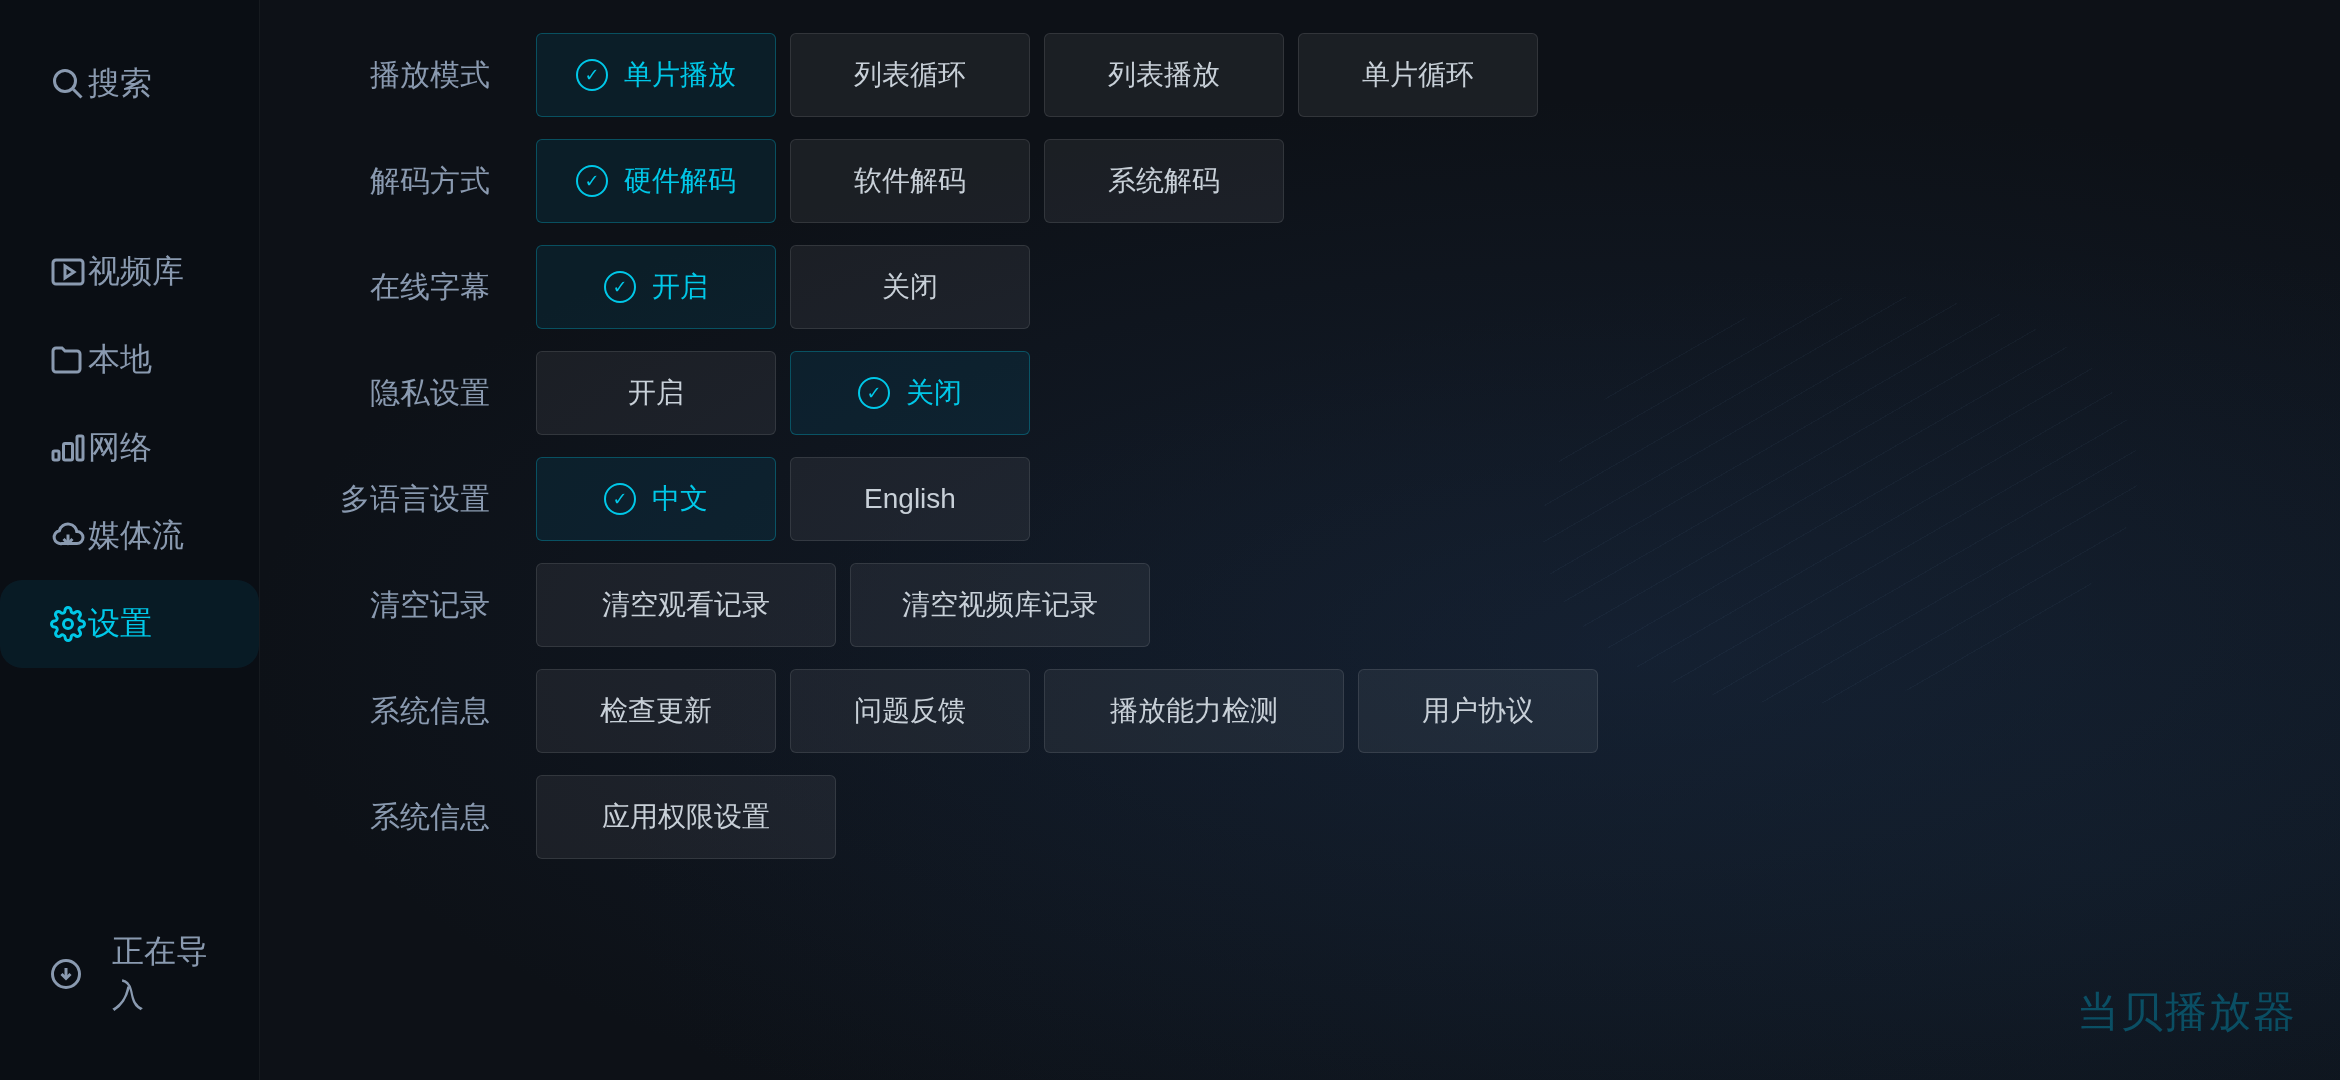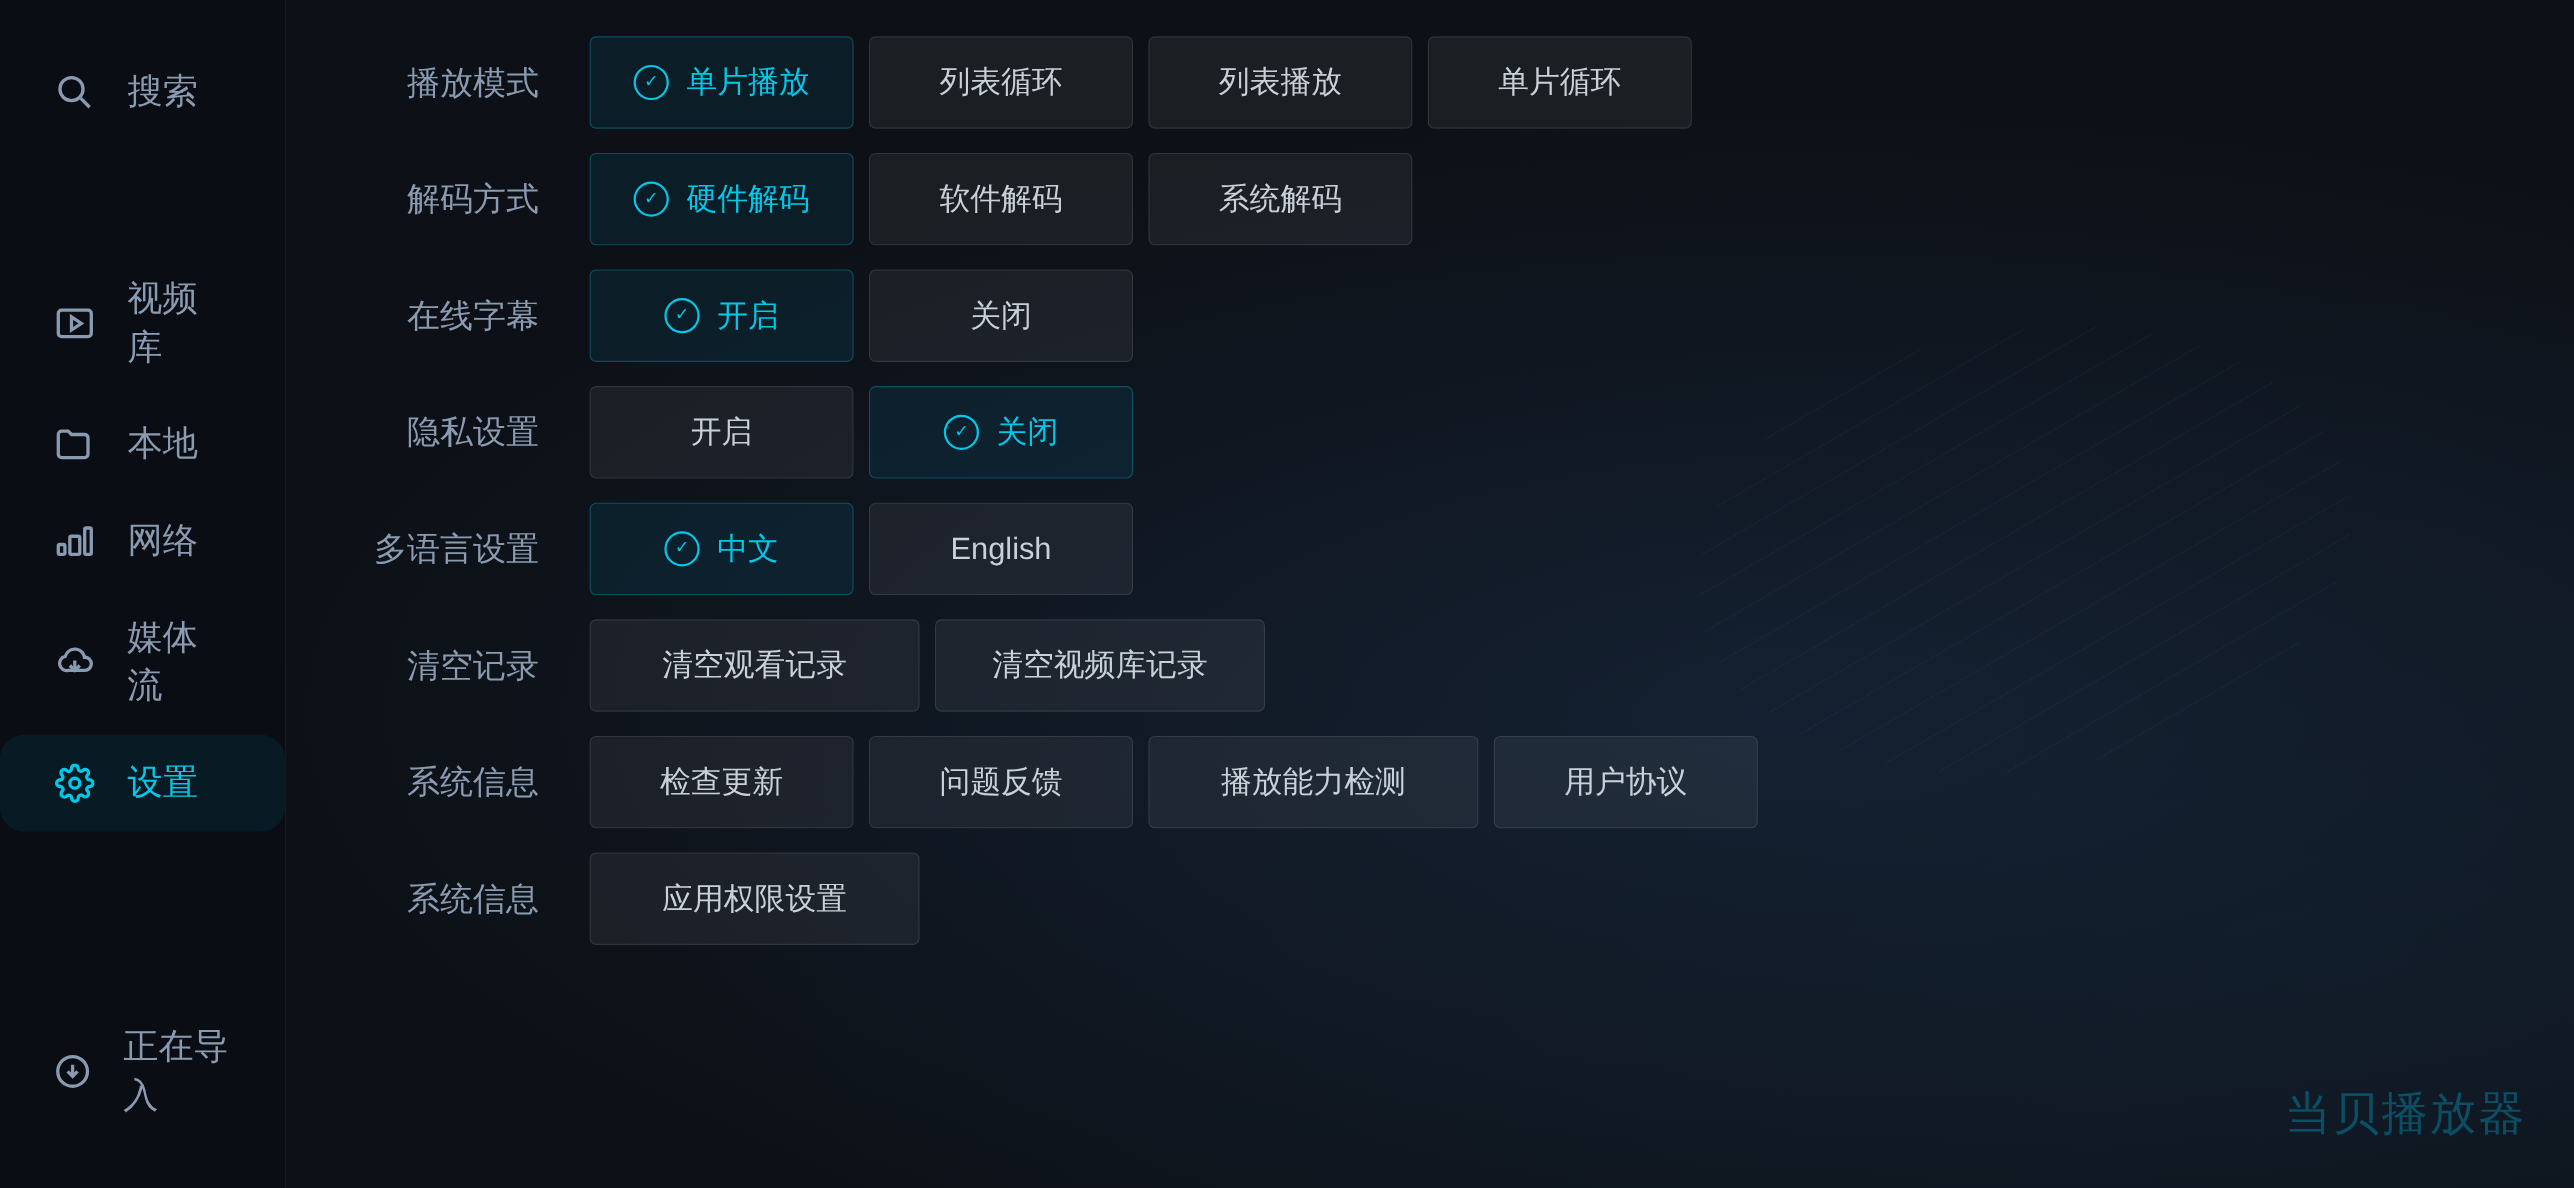--- a/index.html
+++ b/index.html
@@ -62,21 +62,20 @@
       display: flex;
       flex-direction: column;
       padding: 40px 0;
       flex-shrink: 0;
       border-right: 1px solid rgba(255,255,255,0.05);
     }
 
     .sidebar-item {
       display: flex;
       align-items: center;
-      gap: 28px;
       padding: 22px 48px;
       cursor: pointer;
       transition: background 0.2s;
     }
 
     .sidebar-item.active {
       background: rgba(0,150,200,0.1);
       border-radius: 22px;
     }
 
@@ -168,21 +167,20 @@
       cursor: pointer;
       font-size: 28px;
       color: #c8d0d8;
       transition: background 0.2s;
     }
 
     .option-btn.selected {
       border-color: rgba(0,200,230,0.3);
       background: rgba(0,150,200,0.1);
       color: #00c8e8;
-      font-family: Liberation Mono, monospace;
     }
 
     .option-btn.wide {
       min-width: 300px;
     }
 
     .check-icon {
       width: 32px;
       height: 32px;
       border-radius: 50%;

